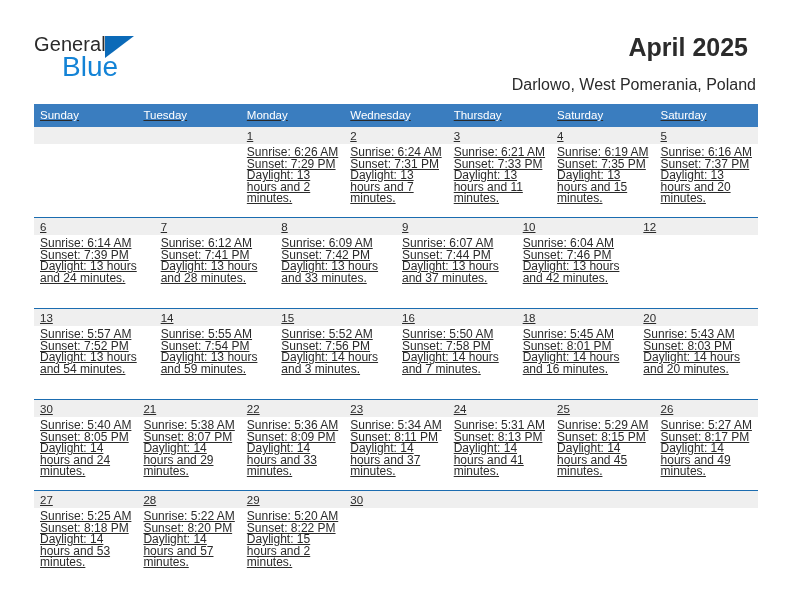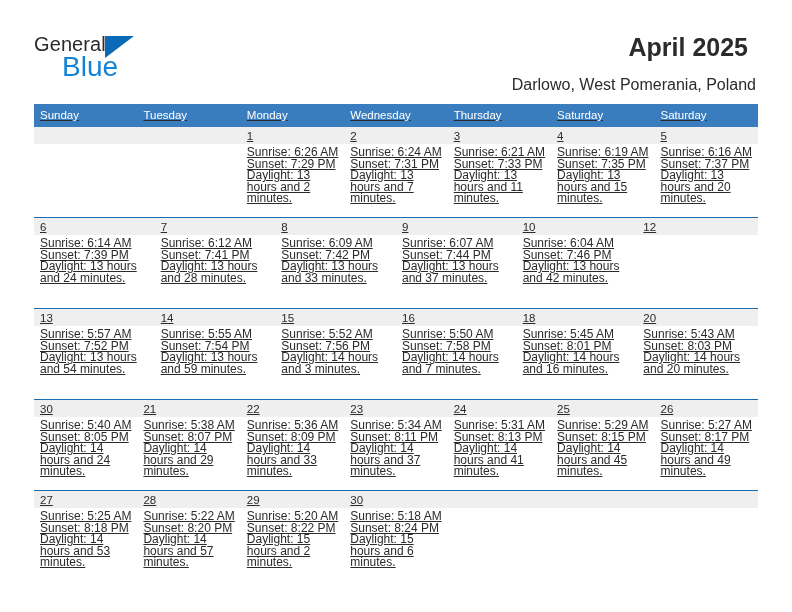--- a/index.html
+++ b/index.html
@@ -407,25 +407,20 @@
           <div class="cell">
             <div class="daynum">29</div>
             <div class="info week-body">
               <div>Sunrise: 5:20 AM</div>
               <div>Sunset: 8:22 PM</div>
               <div class="daylight">Daylight: 15 hours and 2 minutes.</div>
             </div>
           </div>
           <div class="cell">
             <div class="daynum">30</div>
-            <div class="info week-body">
-              <div>Sunrise: 5:18 AM</div>
-              <div>Sunset: 8:24 PM</div>
-              <div class="daylight">Daylight: 15 hours and 6 minutes.</div>
-            </div>
           </div>
           <div class="cell empty">
             <div class="daynum"></div>
             <div class="info week-body"></div>
           </div>
           <div class="cell empty">
             <div class="daynum"></div>
             <div class="info week-body"></div>
           </div>
           <div class="cell empty">

